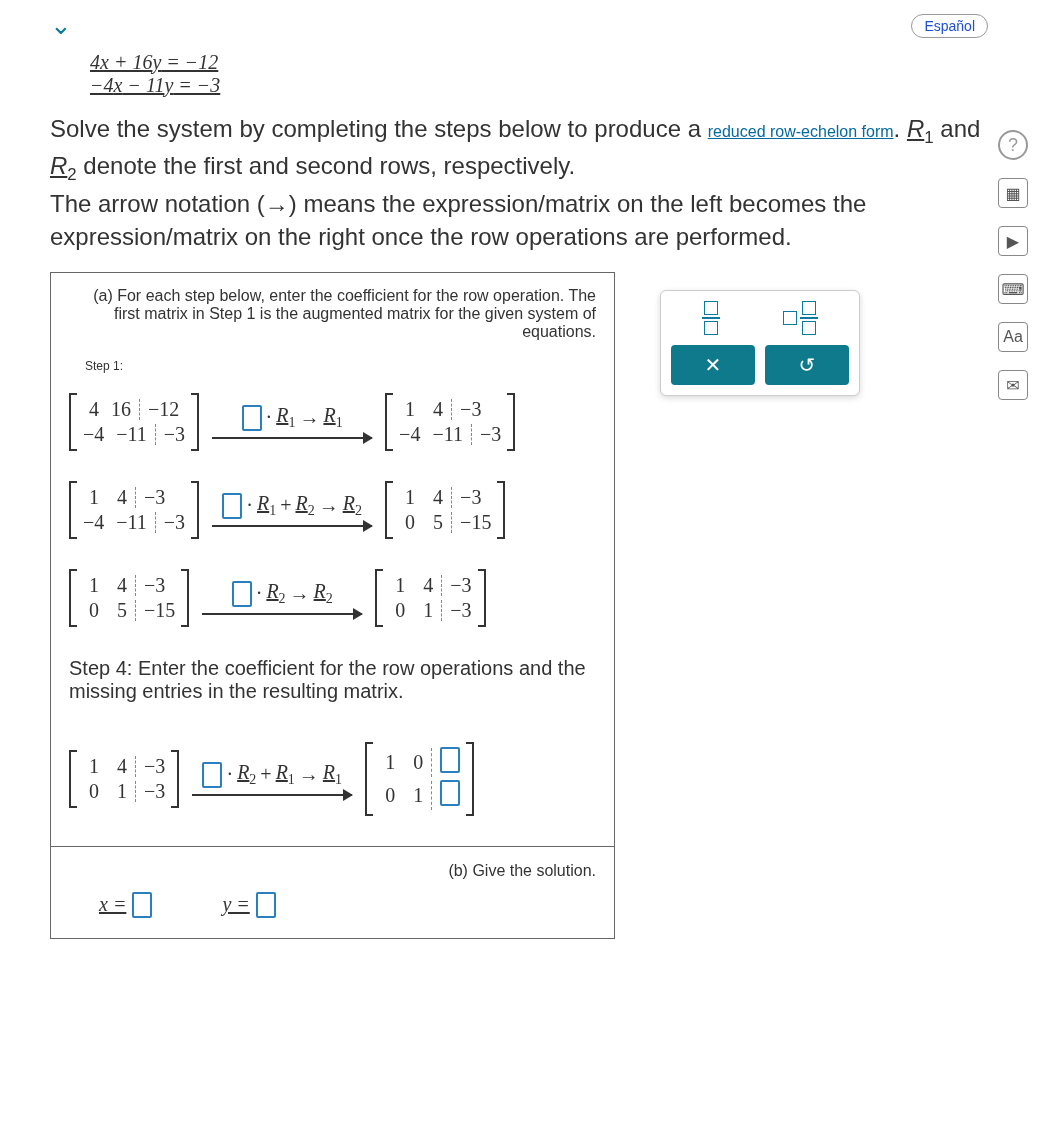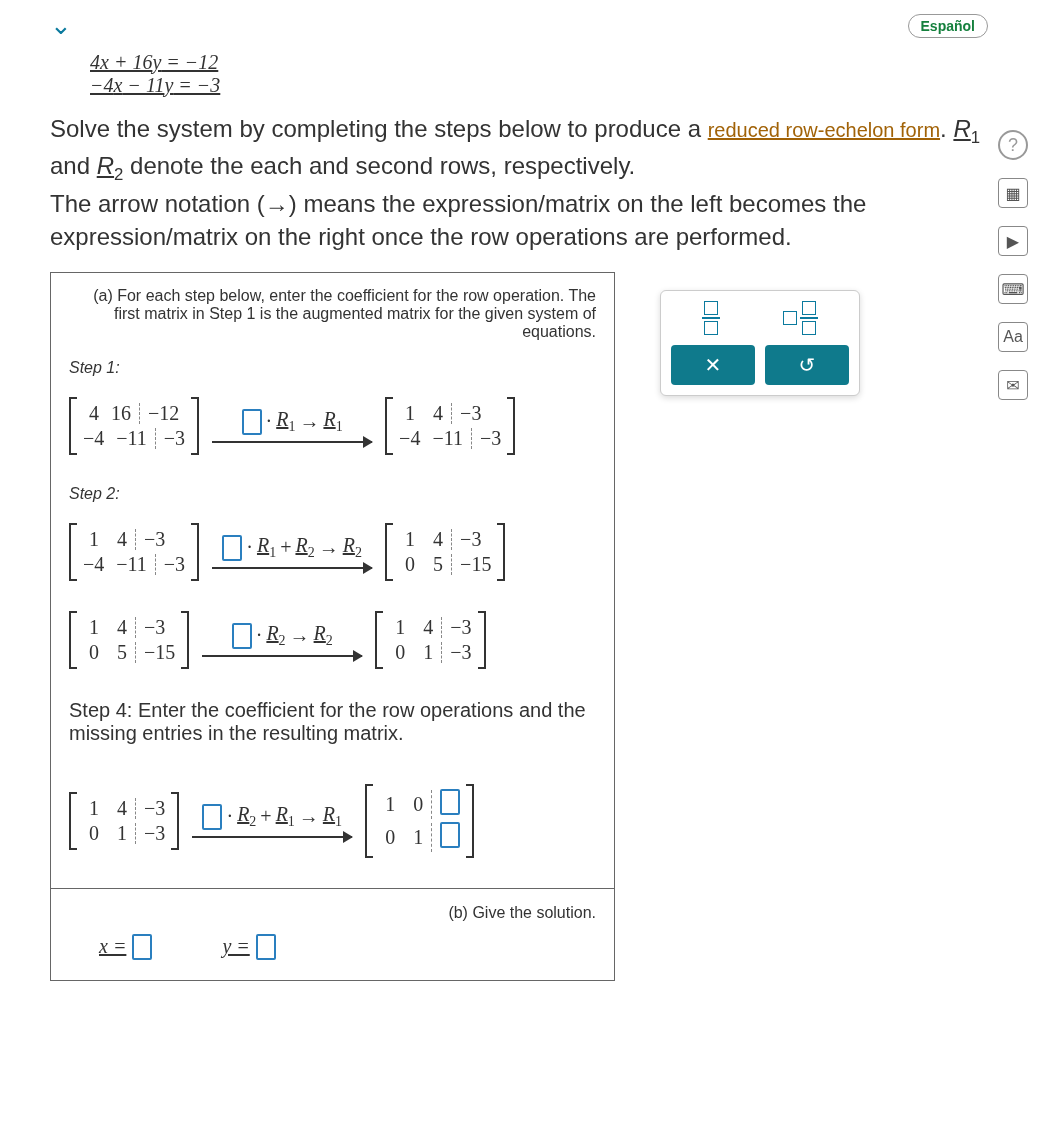--- a/index.html
+++ b/index.html
@@ -1,28 +1,28 @@
 <!DOCTYPE html>
 <html><head>
 <meta charset="utf-8">
 <style>
 * { box-sizing: border-box; margin: 0; padding: 0; }
 body { font-family: Arial, Helvetica, sans-serif; background: #f5f5f5; color: #333; }
 .page { width: 1038px; min-height: 1141px; background: #fff; position: relative; padding: 10px 50px 20px 50px; }
 .top-bar { display: flex; justify-content: space-between; align-items: center; margin-bottom: 10px; }
 .dropdown-btn { color: #0b7a9e; font-size: 26px; cursor: pointer; }
-.lang-btn { border: 1px solid #999; border-radius: 14px; padding: 3px 12px; font-size: 14px; color: #15803d; cursor: pointer; font-weight: bold; }
+.lang-btn { border: 1px solid #999; border-radius: 14px; padding: 3px 12px; font-size: 14px; color: #1d4ed8; cursor: pointer; }
 .instructions { font-size: 24px; color: #333; line-height: 1.4; }
 .link { color: #0b7a9e; text-decoration: underline; cursor: pointer; }
-.link-red { color: #a16207; text-decoration: underline; cursor: pointer; font-size: 20px; margin-top: 32px; }
+.link-red { color: #0369a1; text-decoration: underline; cursor: pointer; font-size: 16px; margin-top: 32px; }
 .eq-block { margin: 10px 0 15px 40px; font-family: 'Times New Roman', serif; font-size: 20px; }
 .sub { font-size: 0.7em; vertical-align: sub; }
 .problem-box { border: 1px solid #666; margin-top: 18px; padding: 14px 18px 20px 18px; position: relative; width: 565px; }
 .part-desc { font-size: 16px; margin-bottom: 10px; text-align: right; }
-.step-label { font-size: 16px; margin: 18px 0 20px 0; font-style: italic; }
+.step-label { font-size: 12px; margin: 18px 0 20px 16px; }
 .step-row { display: flex; align-items: center; gap: 8px; margin-bottom: 30px; }
 .matrix { display: inline-flex; align-items: stretch; font-family: 'Times New Roman', serif; font-size: 20px; }
 .bracket { width: 8px; border-top: 2px solid #333; border-bottom: 2px solid #333; }
 .bracket.left { border-left: 2px solid #333; }
 .bracket.right { border-right: 2px solid #333; }
 .matrix-body { display: flex; flex-direction: column; padding: 4px 0; }
 .mrow { display: flex; align-items: center; }
 .mcell { min-width: 28px; text-align: right; padding: 1px 6px; white-space: nowrap; }
 .aug-sep { width: 1px; border-left: 1px dashed #888; align-self: stretch; margin: 2px 2px; }
 .op-col { display: flex; flex-direction: column; align-items: center; gap: 6px; font-family: 'Times New Roman', serif; font-size: 20px; min-width: 170px; }
@@ -57,21 +57,21 @@
     <span class="lang-btn">Español</span>
   </div>
 
 
   <div class="eq-block">
     <div class="italic">4<span class="italic">x</span> + 16<span class="italic">y</span> = −12</div>
     <div class="italic">−4<span class="italic">x</span> − 11<span class="italic">y</span> = −3</div>
   </div>
 
   <div class="instructions">
-    <span>Solve the system by completing the steps below to produce a </span><span class="link-red">reduced row-echelon form</span><span>. </span><span class="italic">R</span><span class="sub">1</span><span> and </span><span class="italic">R</span><span class="sub">2</span><span> denote the each and second rows, respectively.</span>
+    <span>Solve the system by completing the steps below to produce a </span><span class="link-red">reduced row-echelon form</span><span>. </span><span class="italic">R</span><span class="sub">1</span><span> and </span><span class="italic">R</span><span class="sub">2</span><span> denote the first and second rows, respectively.</span>
     <div>The arrow notation (→) means the expression/matrix on the left becomes the expression/matrix on the right once the row operations are performed.</div>
   </div>
 
   <div class="problem-box">
     <div class="part-desc">(a) For each step below, enter the coefficient for the row operation. The first matrix in Step 1 is the augmented matrix for the given system of equations.</div>
 
     <div class="step-label">Step 1:</div>
     <div class="step-row">
       <span class="matrix">
         <span class="bracket left"></span>
@@ -114,21 +114,20 @@
               <span class="mcell">−4</span>
               <span class="mcell">−11</span>
               <span class="aug-sep"></span>
               <span class="mcell">−3</span>
             </span>
         </span>
         <span class="bracket right"></span>
       </span>
     </div>
 
-    <div class="step-label">Step 2:</div>
     <div class="step-row">
       <span class="matrix">
         <span class="bracket left"></span>
         <span class="matrix-body">
           <span class="mrow">
               <span class="mcell">1</span>
               <span class="mcell">4</span>
               <span class="aug-sep"></span>
               <span class="mcell">−3</span>
             </span>

